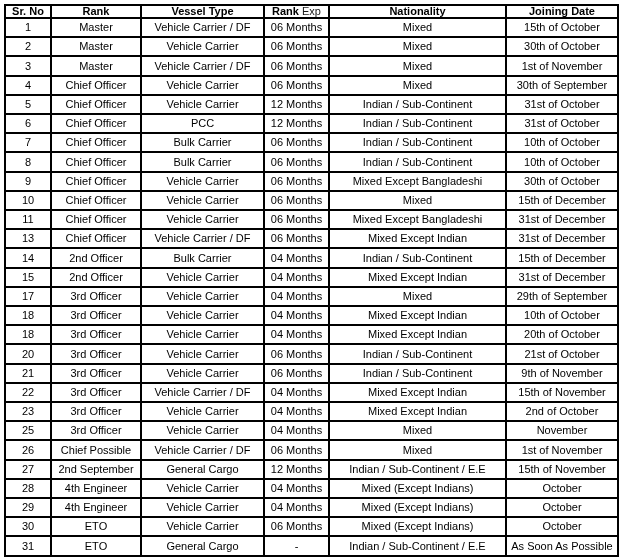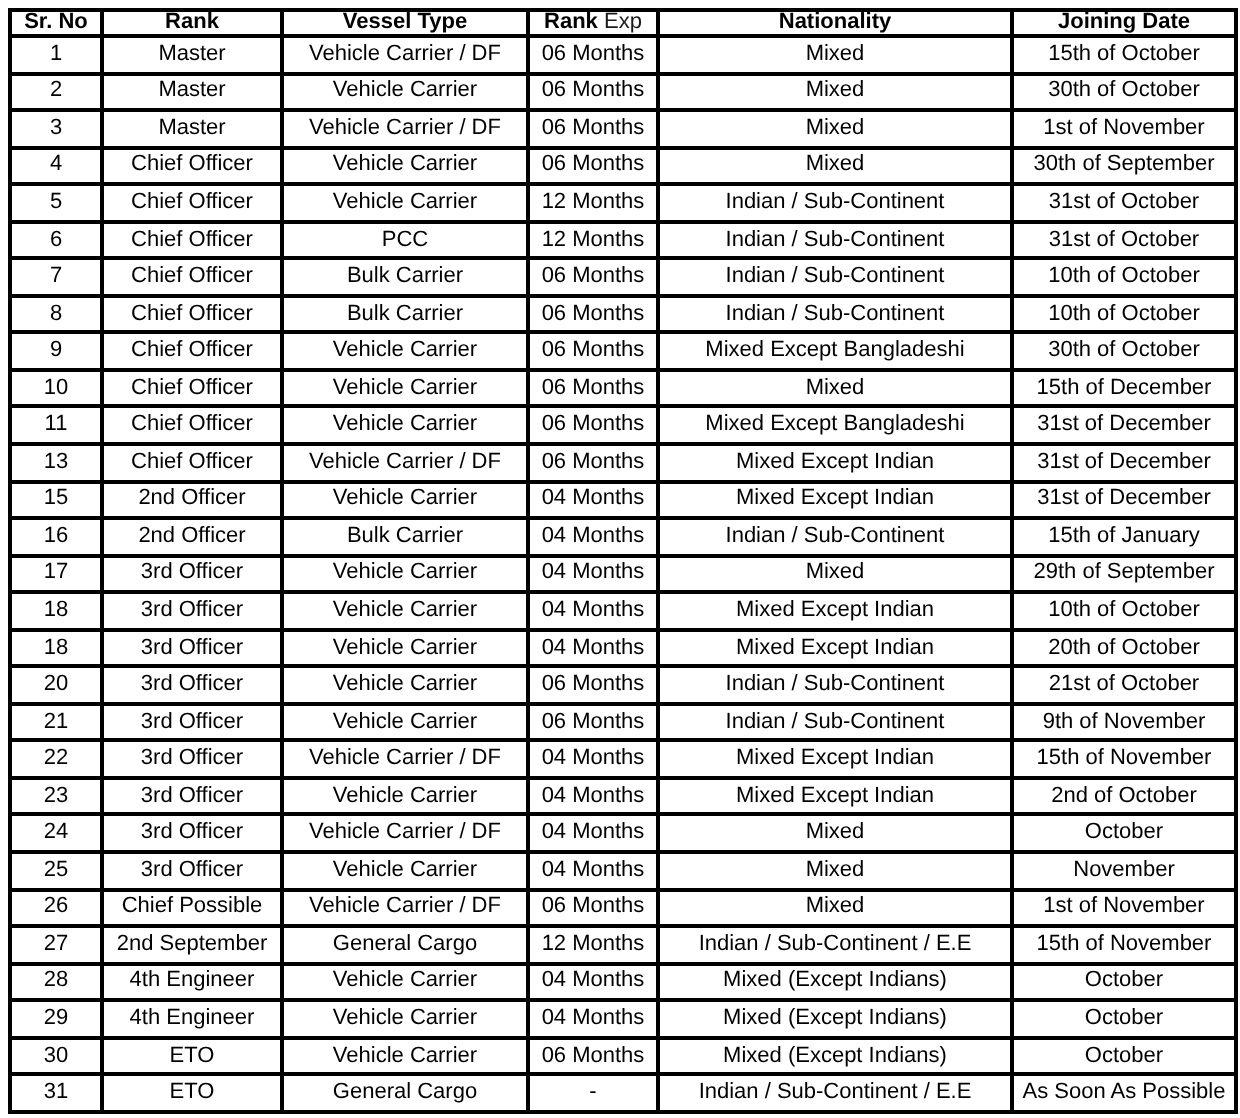--- a/index.html
+++ b/index.html
@@ -152,36 +152,36 @@
       </tr>
       <tr>
         <td>13</td>
         <td>Chief Officer</td>
         <td>Vehicle Carrier / DF</td>
         <td>06 Months</td>
         <td>Mixed Except Indian</td>
         <td>31st of December</td>
       </tr>
       <tr>
+        <td>14</td>
+        <td>2nd Officer</td>
+        <td>Bulk Carrier</td>
+        <td>04 Months</td>
+        <td>Indian / Sub-Continent</td>
+        <td>15th of December</td>
+      </tr>
+      <tr>
         <td>15</td>
         <td>2nd Officer</td>
         <td>Vehicle Carrier</td>
         <td>04 Months</td>
         <td>Mixed Except Indian</td>
         <td>31st of December</td>
       </tr>
       <tr>
-        <td>16</td>
-        <td>2nd Officer</td>
-        <td>Bulk Carrier</td>
-        <td>04 Months</td>
-        <td>Indian / Sub-Continent</td>
-        <td>15th of January</td>
-      </tr>
-      <tr>
         <td>17</td>
         <td>3rd Officer</td>
         <td>Vehicle Carrier</td>
         <td>04 Months</td>
         <td>Mixed</td>
         <td>29th of September</td>
       </tr>
       <tr>
         <td>18</td>
         <td>3rd Officer</td>
@@ -222,28 +222,20 @@
         <td>Mixed Except Indian</td>
         <td>15th of November</td>
       </tr>
       <tr>
         <td>23</td>
         <td>3rd Officer</td>
         <td>Vehicle Carrier</td>
         <td>04 Months</td>
         <td>Mixed Except Indian</td>
         <td>2nd of October</td>
-      </tr>
-      <tr>
-        <td>24</td>
-        <td>3rd Officer</td>
-        <td>Vehicle Carrier / DF</td>
-        <td>04 Months</td>
-        <td>Mixed</td>
-        <td>October</td>
       </tr>
       <tr>
         <td>25</td>
         <td>3rd Officer</td>
         <td>Vehicle Carrier</td>
         <td>04 Months</td>
         <td>Mixed</td>
         <td>November</td>
       </tr>
       <tr>

